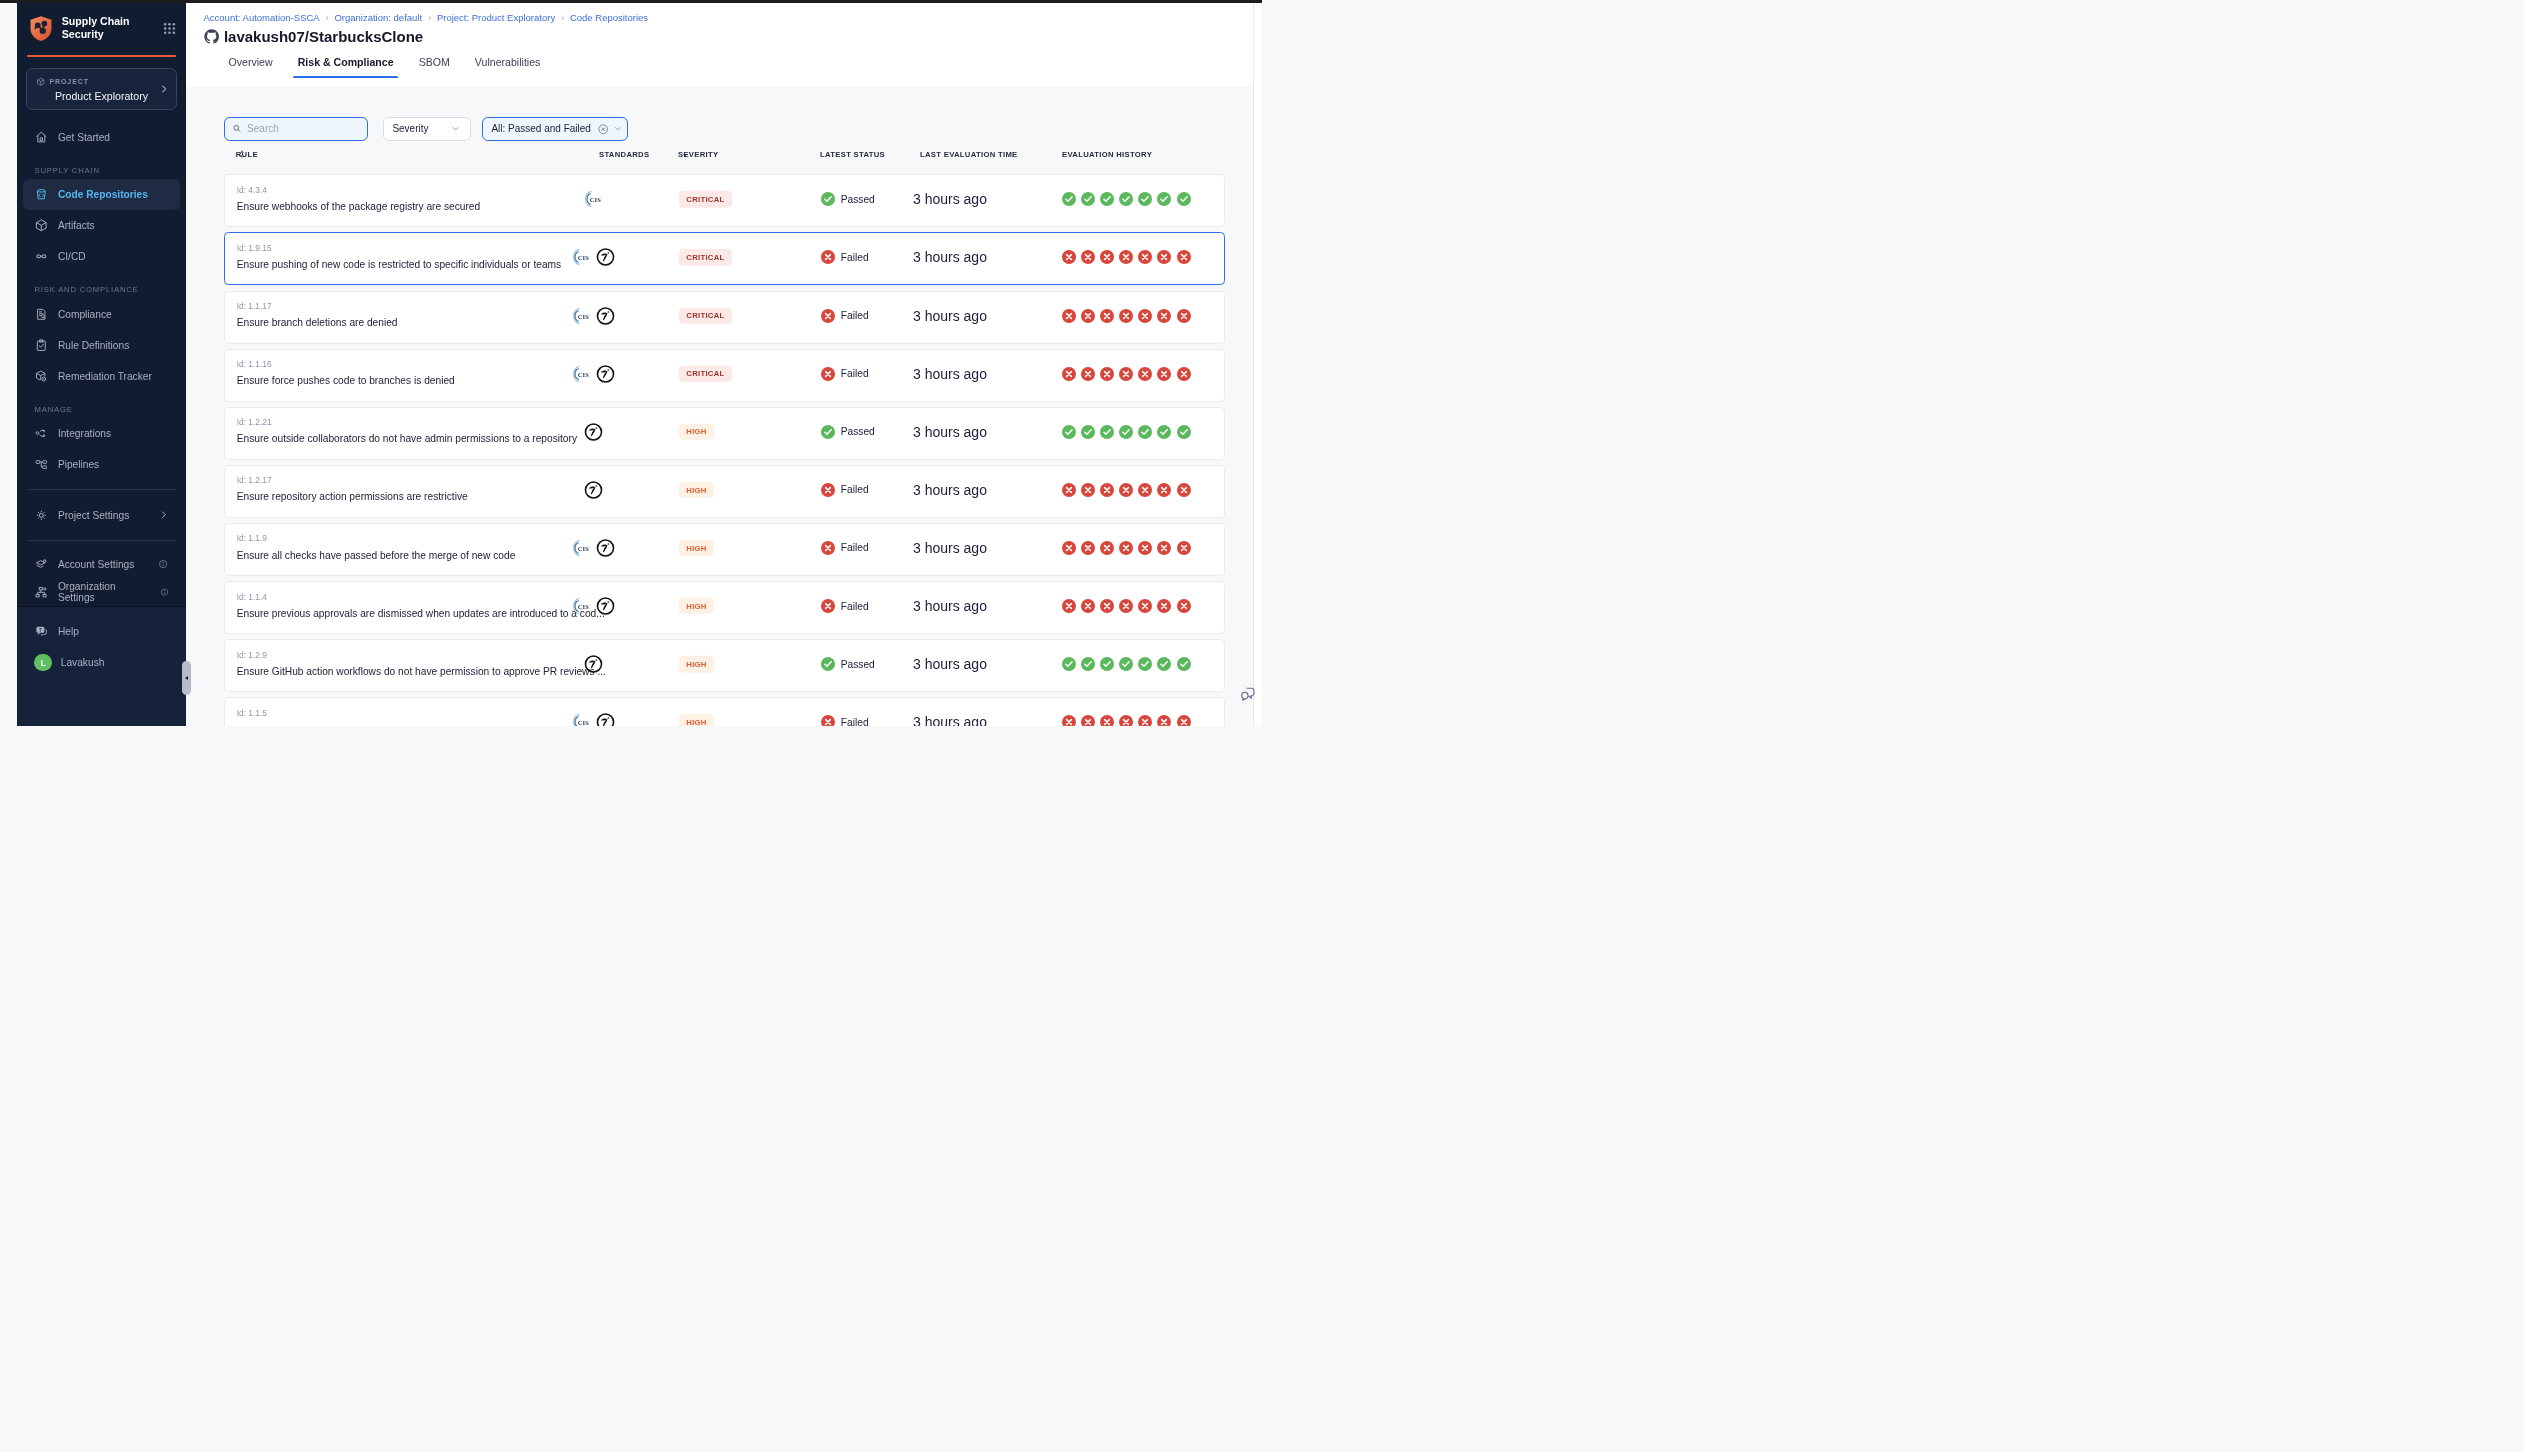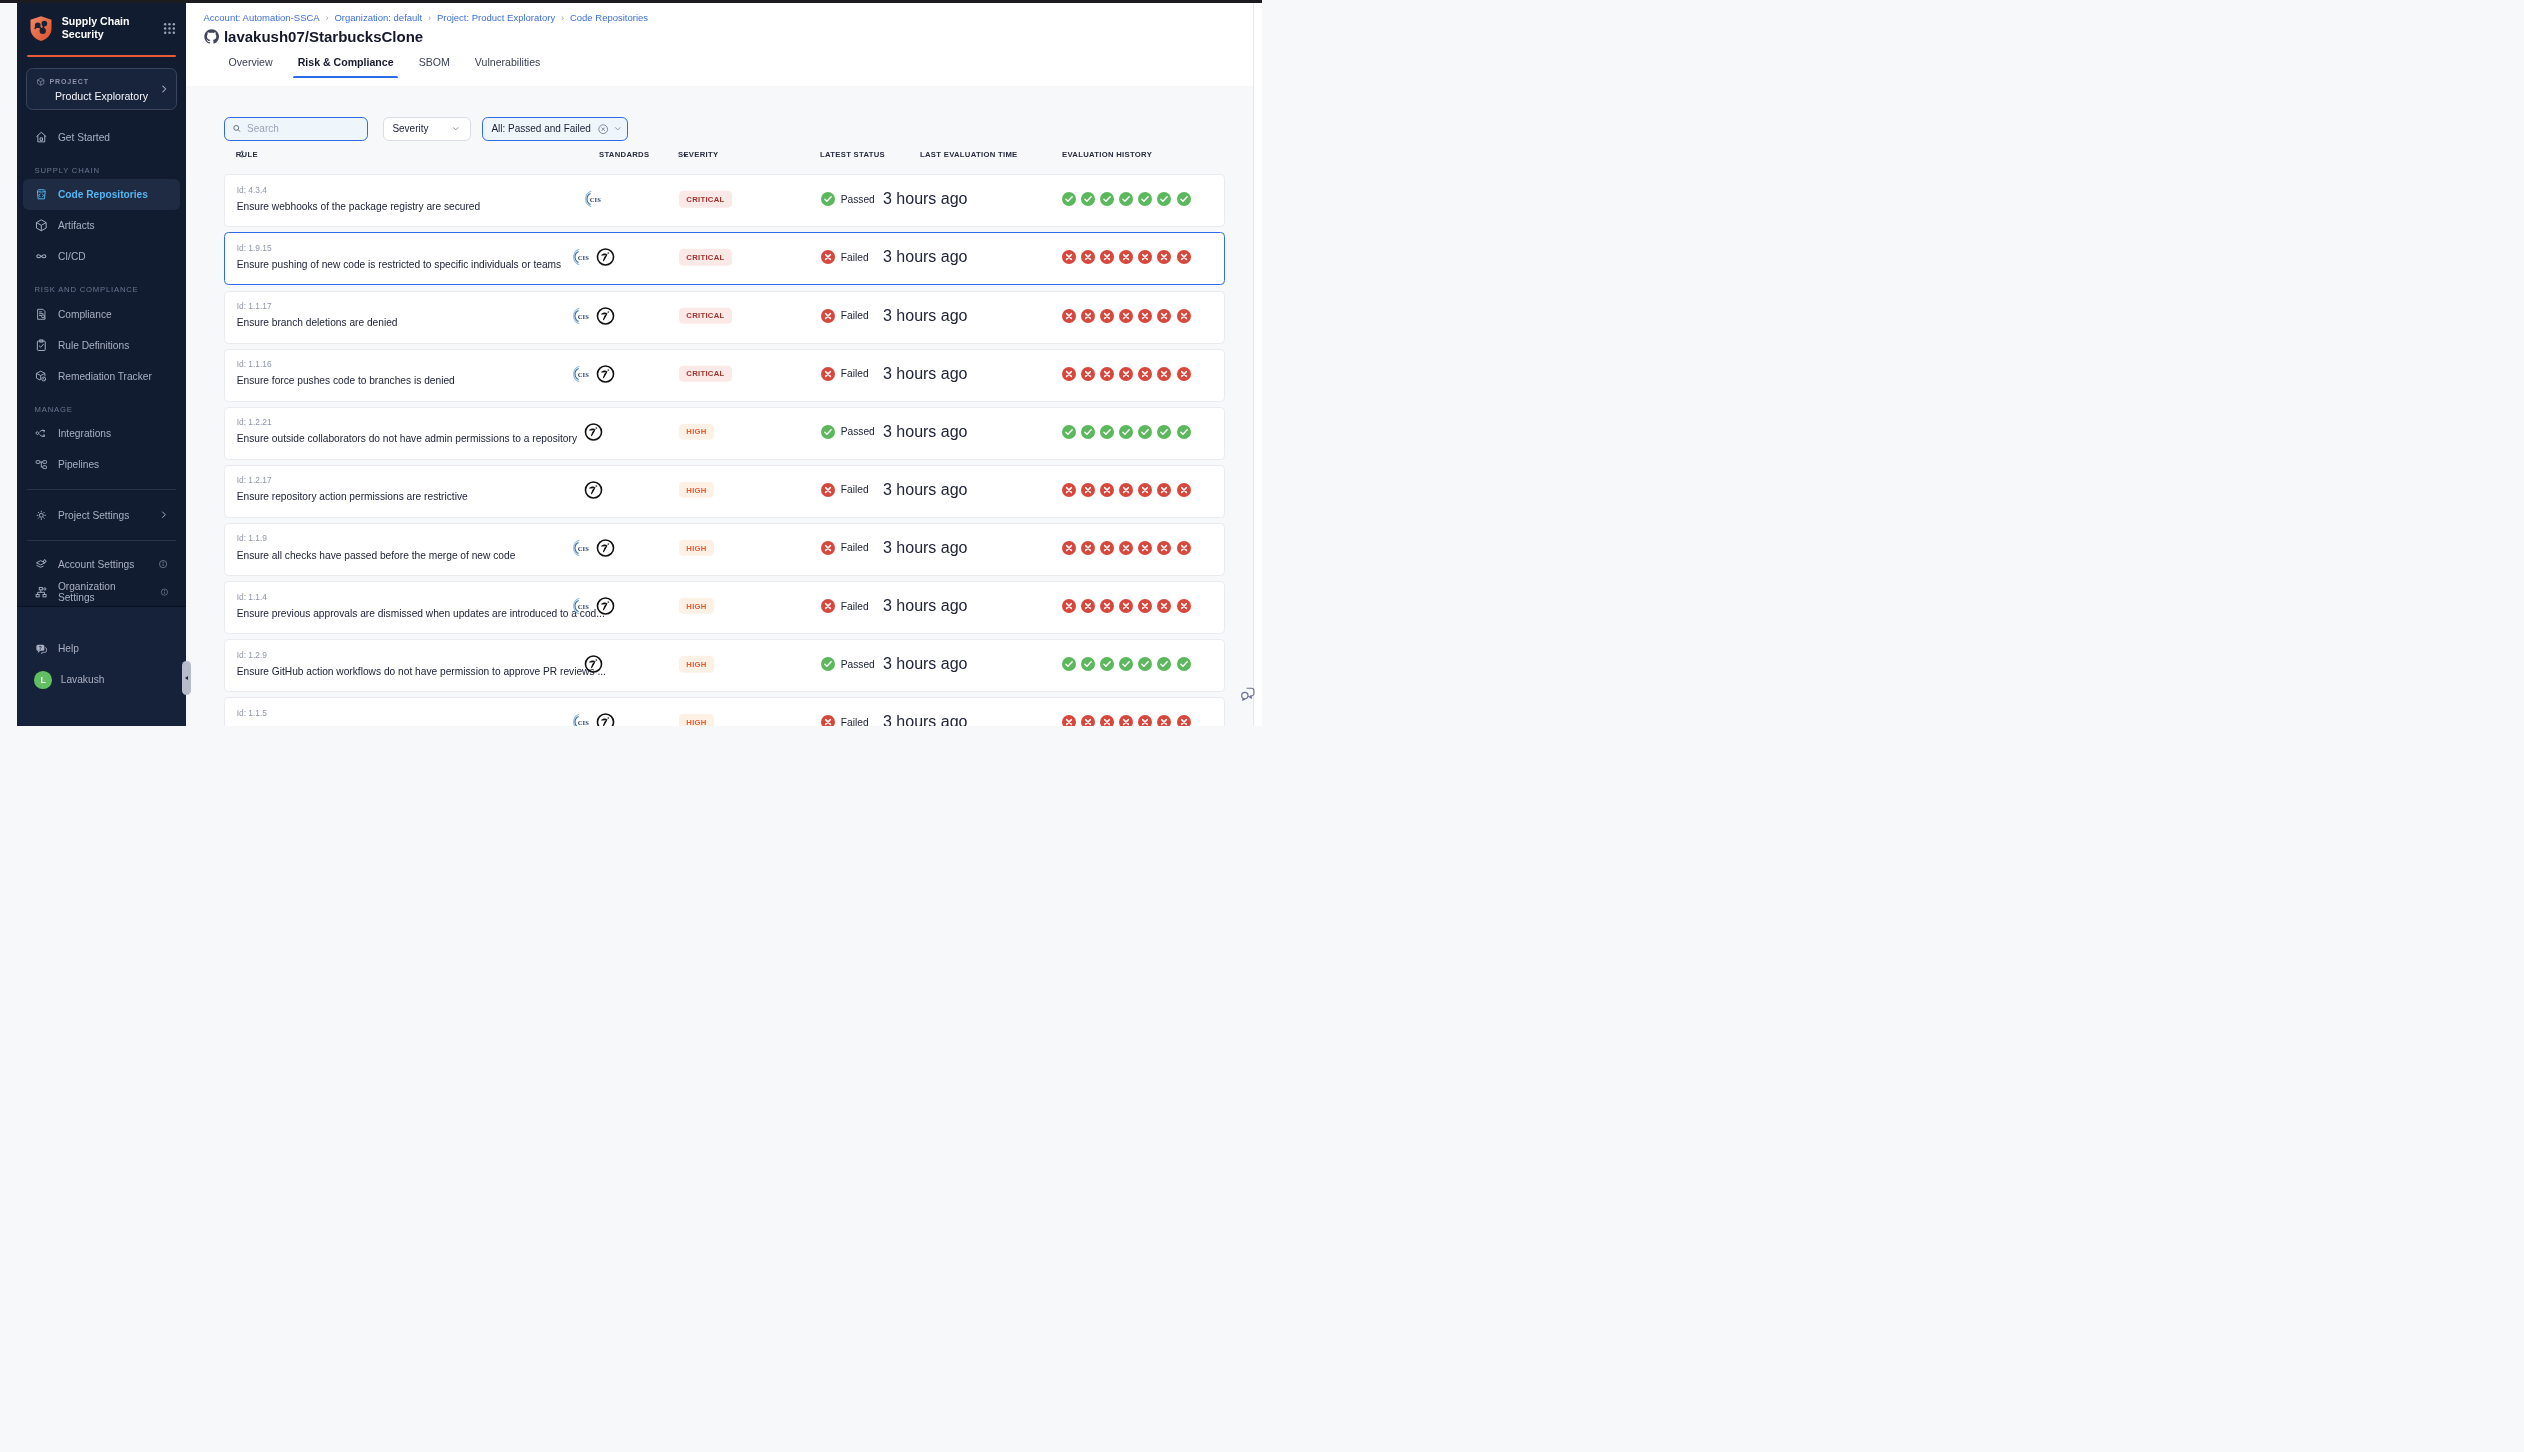--- a/index.html
+++ b/index.html
@@ -24,21 +24,21 @@
   nav { flex:1; padding-top:5.8px; }
   .nav-item { display:flex; align-items:center; gap:8.8px; height:31px; padding:0 11.7px;
     margin:0 5.8px; border-radius:5.8px; font-size:10.2px; cursor:pointer; color:#a9b0c3; }
   .nav-item.active { background:#1e2b42; color:#55b6f2; }
   .nav-item.active .lbl { font-weight:bold; }
   .section-label { font-size:7.7px; letter-spacing:0.8px; color:#6b7590;
     padding:0 17.5px; margin-top:13px; margin-bottom:4.4px; }
   .side-divider { height:0.7px; background:#2a3347; margin:9.5px 10.2px; }
   .nav-item .spacer { flex:1; }
   .bottom-block { border-top:0.7px solid #0b1322; background:#16213a; height:123px;
-    display:flex; flex-direction:column; justify-content:center;
+    display:flex; flex-direction:column; justify-content:flex-start;
     padding:8.8px 0 13px 0; }
   .avatar { width:17.5px; height:17.5px; border-radius:50%; display:flex; align-items:center;
     justify-content:center; color:#fff; font-size:8.8px; font-weight:bold; }
   .collapse-handle { position:absolute; right:-5.1px; top:658px; width:9.5px; height:34px;
     background:#b7bccb; border-radius:5.1px; display:flex; align-items:center;
     justify-content:center; cursor:pointer; z-index:5; }
   .collapse-handle .tri { width:0; height:0; border-top:2.9px solid transparent;
     border-bottom:2.9px solid transparent; border-right:3.7px solid #1d2537; }
   svg.sic { width:14.6px; height:14.6px; flex-shrink:0; }
 
@@ -85,21 +85,21 @@
   .rows { margin-top:13px; width:1001px; }
   .rowcard { position:relative; height:53px; background:#fff; border:0.7px solid #e9ebf0;
     border-radius:4.4px; margin-bottom:5.1px; cursor:pointer; }
   .rowcard.selected { border:1.5px solid #2e6be6; }
   .rule-id { position:absolute; left:11.7px; top:9.5px; font-size:8.4px; color:#8e94a9; }
   .rule-text { position:absolute; left:11.7px; top:25.6px; font-size:10.2px; color:#20243a; }
   .cell { position:absolute; top:24px; transform:translateY(-50%); display:flex; align-items:center; }
   .cell-std { left:332px; width:73px; justify-content:center; gap:5.8px; }
   .cell-sev { left:454px; }
   .cell-status { left:596px; gap:5.8px; font-size:10.2px; color:#20243a; }
-  .cell-time { left:658px; font-size:16px; color:#20243a; }
+  .cell-time { left:688px; font-size:14px; color:#20243a; }
   .cell-hist { left:837px; gap:5.1px; }
   .badge { font-size:7.7px; font-weight:bold; letter-spacing:0.3px; border-radius:4.4px;
     padding:3.7px 7.3px; }
   .badge.critical { background:#fae9e7; color:#a1342c; }
   .badge.high { background:#fdf1e6; color:#e75b2e; }
   .hicon { width:14px; height:14px; display:block; }
   .std-badge { width:19px; height:19px; }
 
   .scroll-strip { position:absolute; right:0; top:0; bottom:0; width:8.8px; background:#fff;
     border-left:0.7px solid #e6e8ee; cursor:pointer; }

